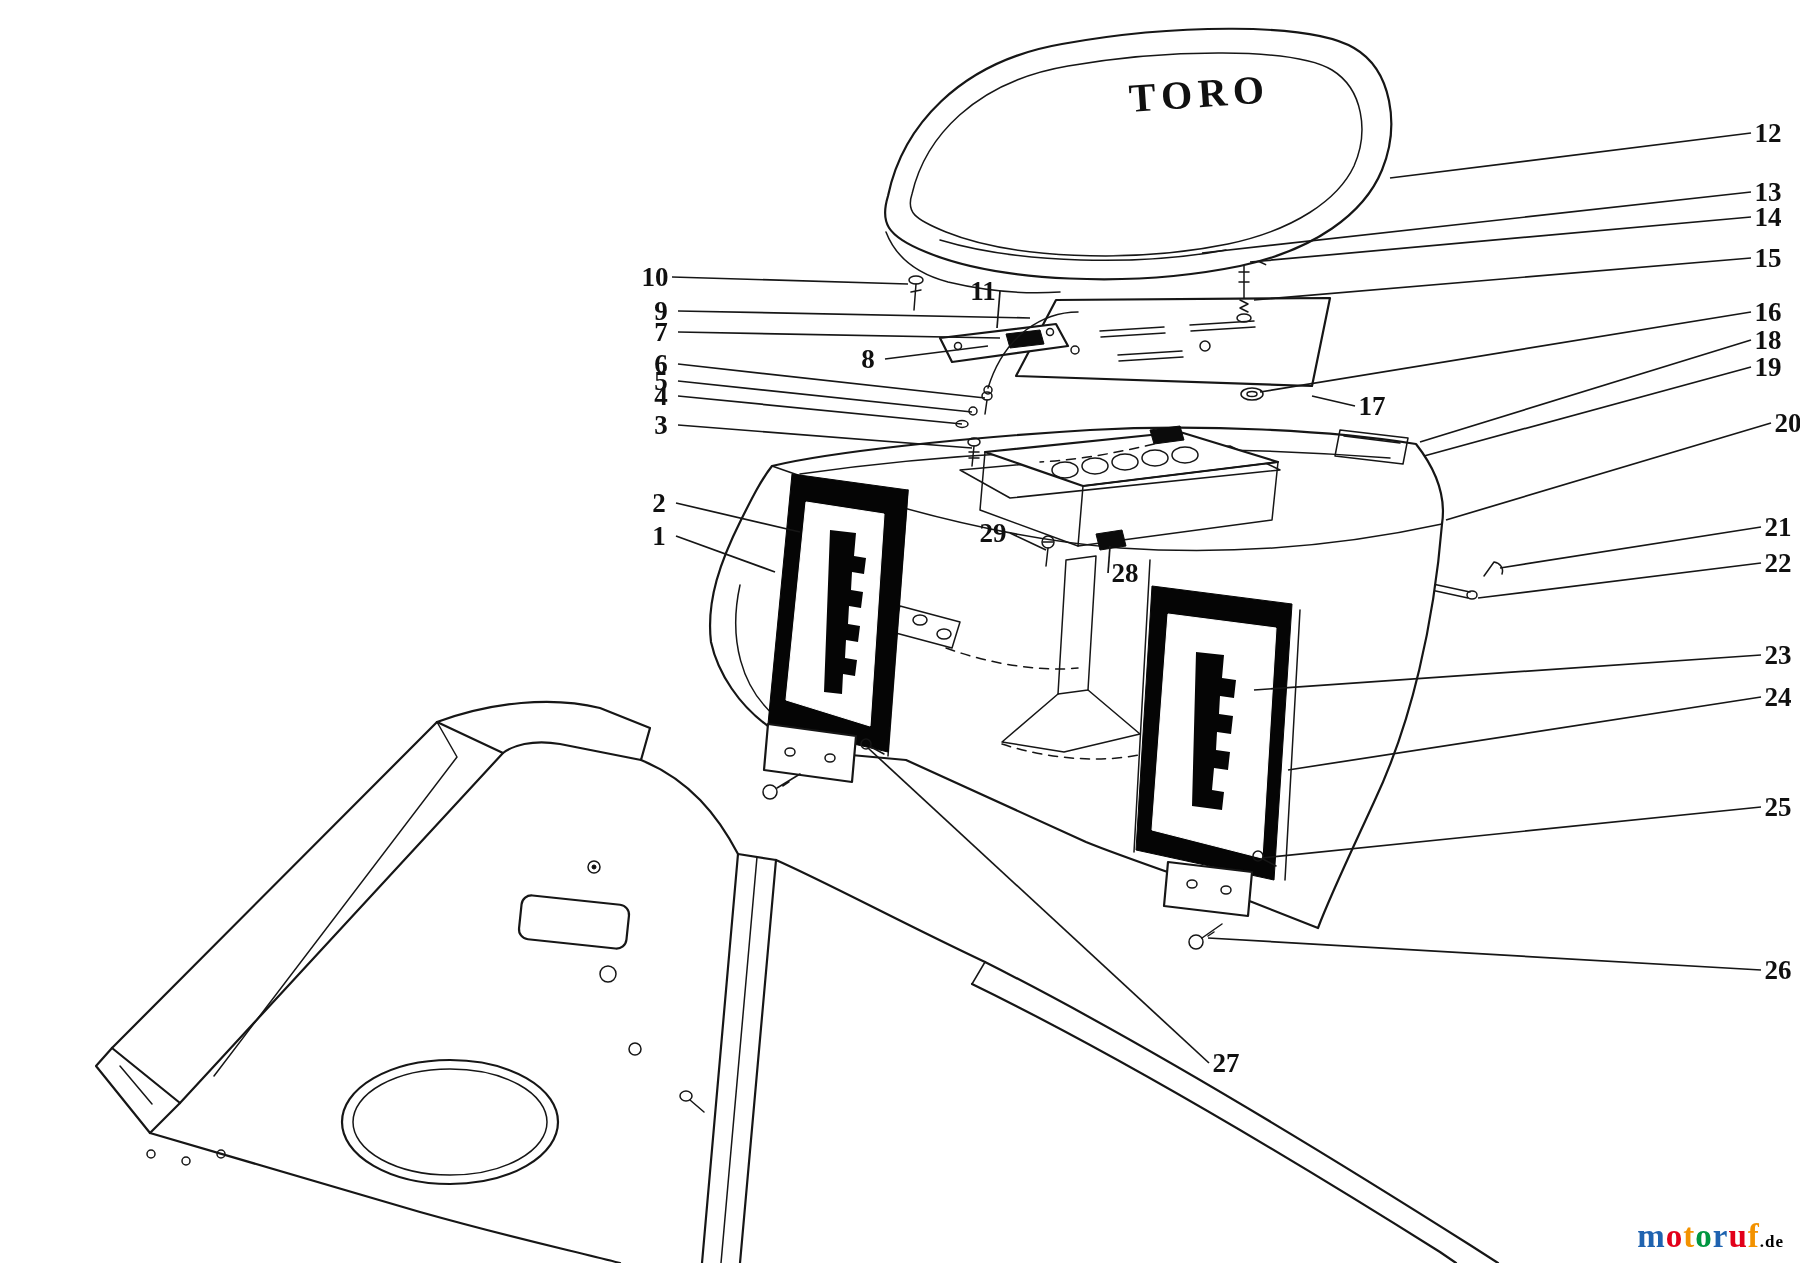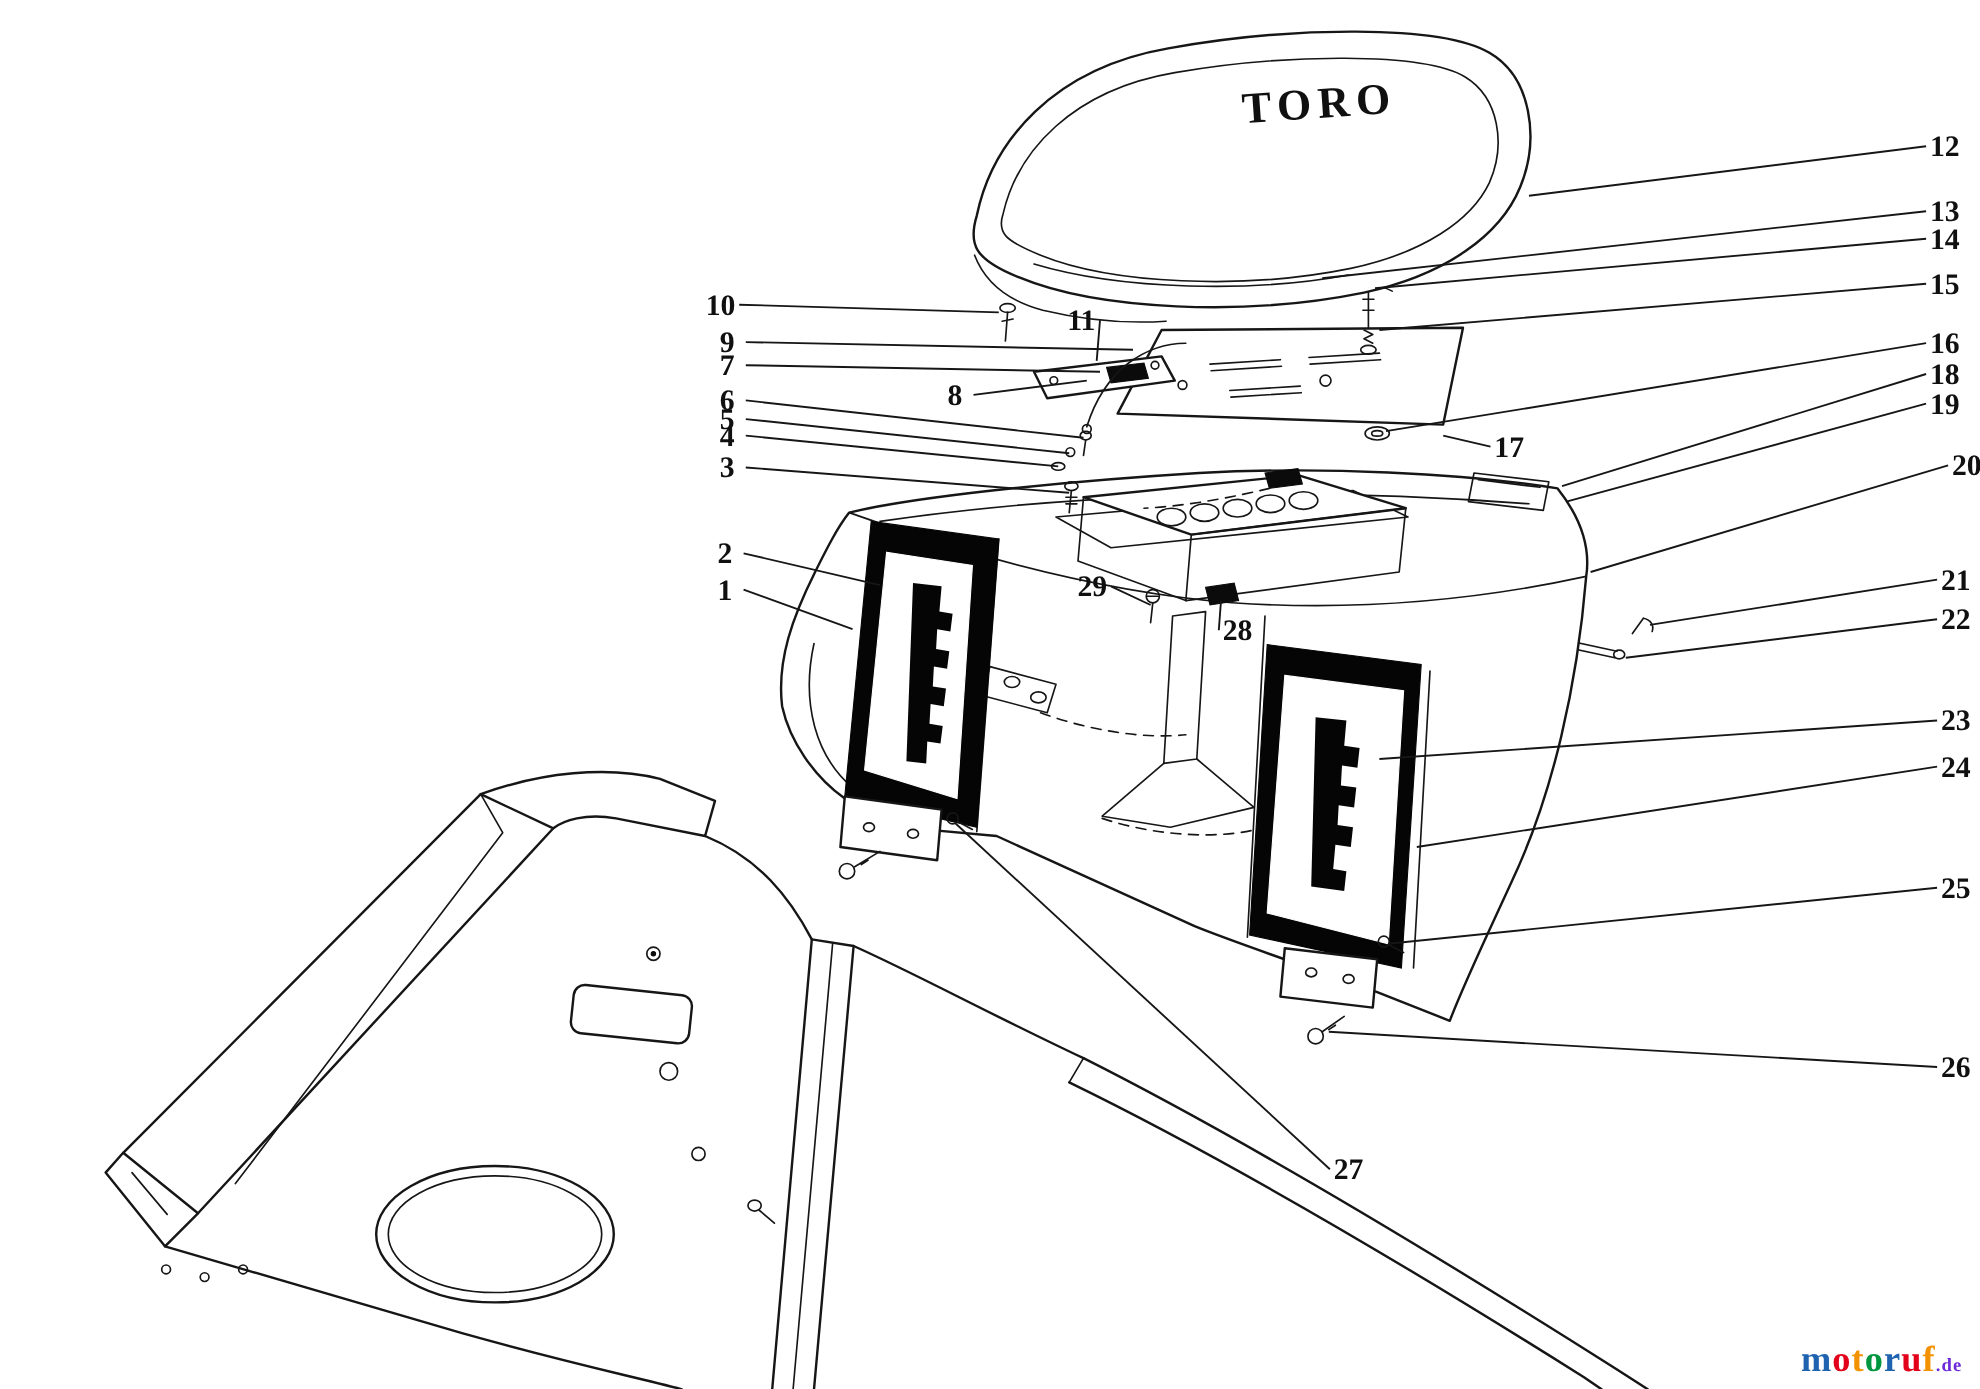--- a/index.html
+++ b/index.html
@@ -16,21 +16,21 @@
   .win{fill:#ffffff;stroke:#ffffff;}
   .gate{fill:var(--panel,#050505);}
   .dashed{stroke-dasharray:9 7;}
   .leader{stroke:var(--line,#161616);stroke-width:1.7;fill:none;}
   .callout{font:700 27px "Liberation Serif",serif;fill:#101010;text-anchor:middle;dominant-baseline:central;}
   .toro{font:700 40px "Liberation Serif",serif;letter-spacing:6px;fill:#101010;}
   #watermark{
     position:absolute;right:16px;bottom:8px;
     font:700 33px "Liberation Serif",serif;letter-spacing:1px;white-space:nowrap;
   }
-  #watermark .wm-suffix{font-size:17px;color:#6d28d9;font-weight:700;}
+  #watermark .wm-suffix{font-size:17px;color:#000000;font-weight:700;}
 </style>
 </head>
 <body>
 
 <div class="stage">
   <svg id="art" viewBox="0 0 1800 1263" width="1800" height="1263">
 
     <g>
       <path class="ln" d="M 112,1048 L 437,722 L 503,753 L 180,1103 Z"></path>
       <path class="lnthin" d="M 437,722 L 457,757 L 214,1076"></path>

